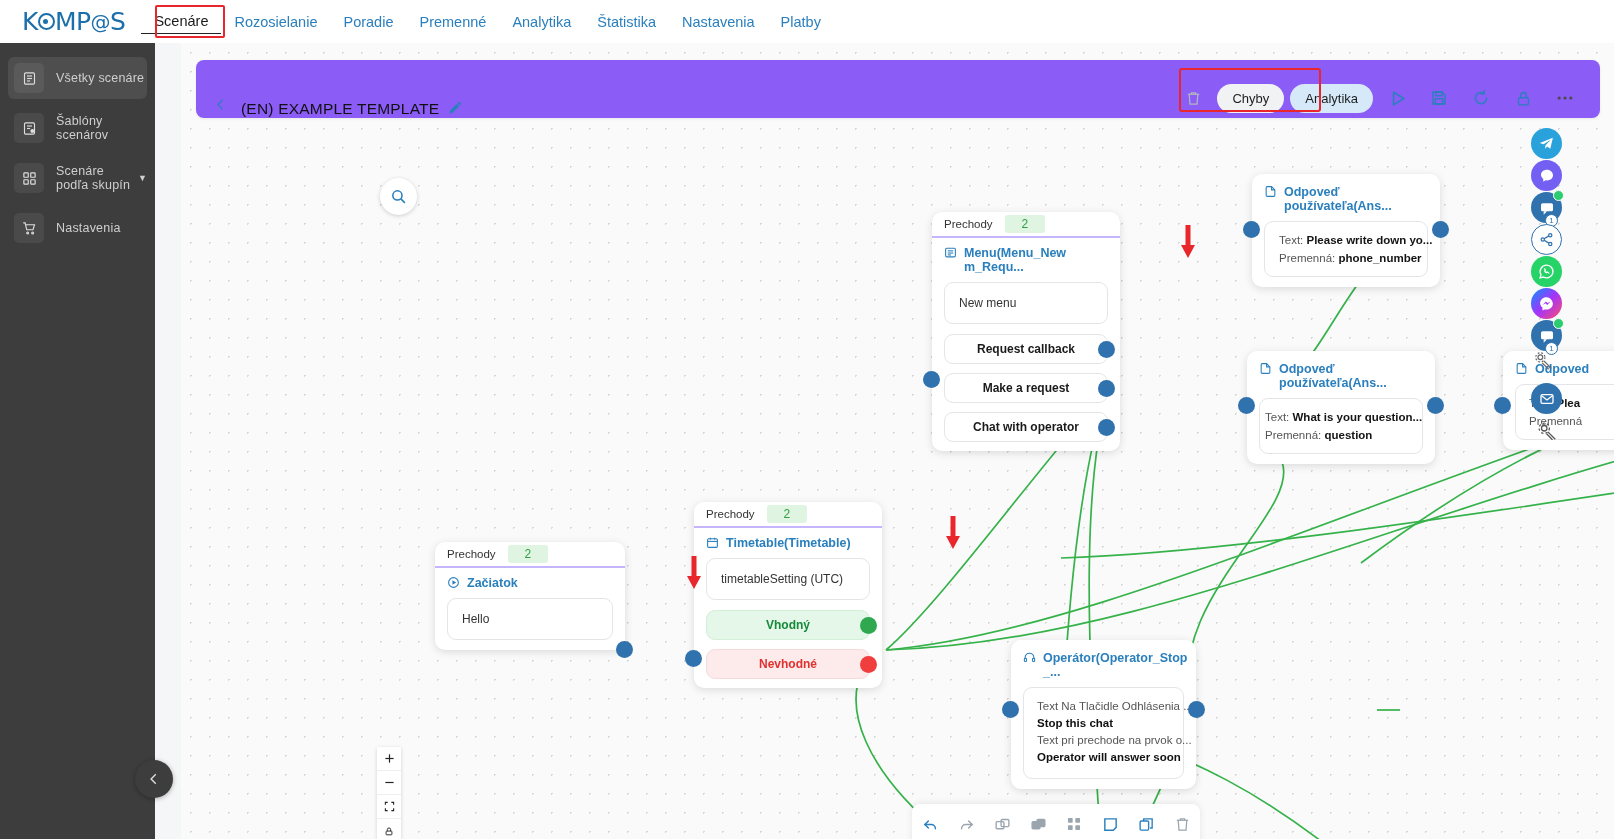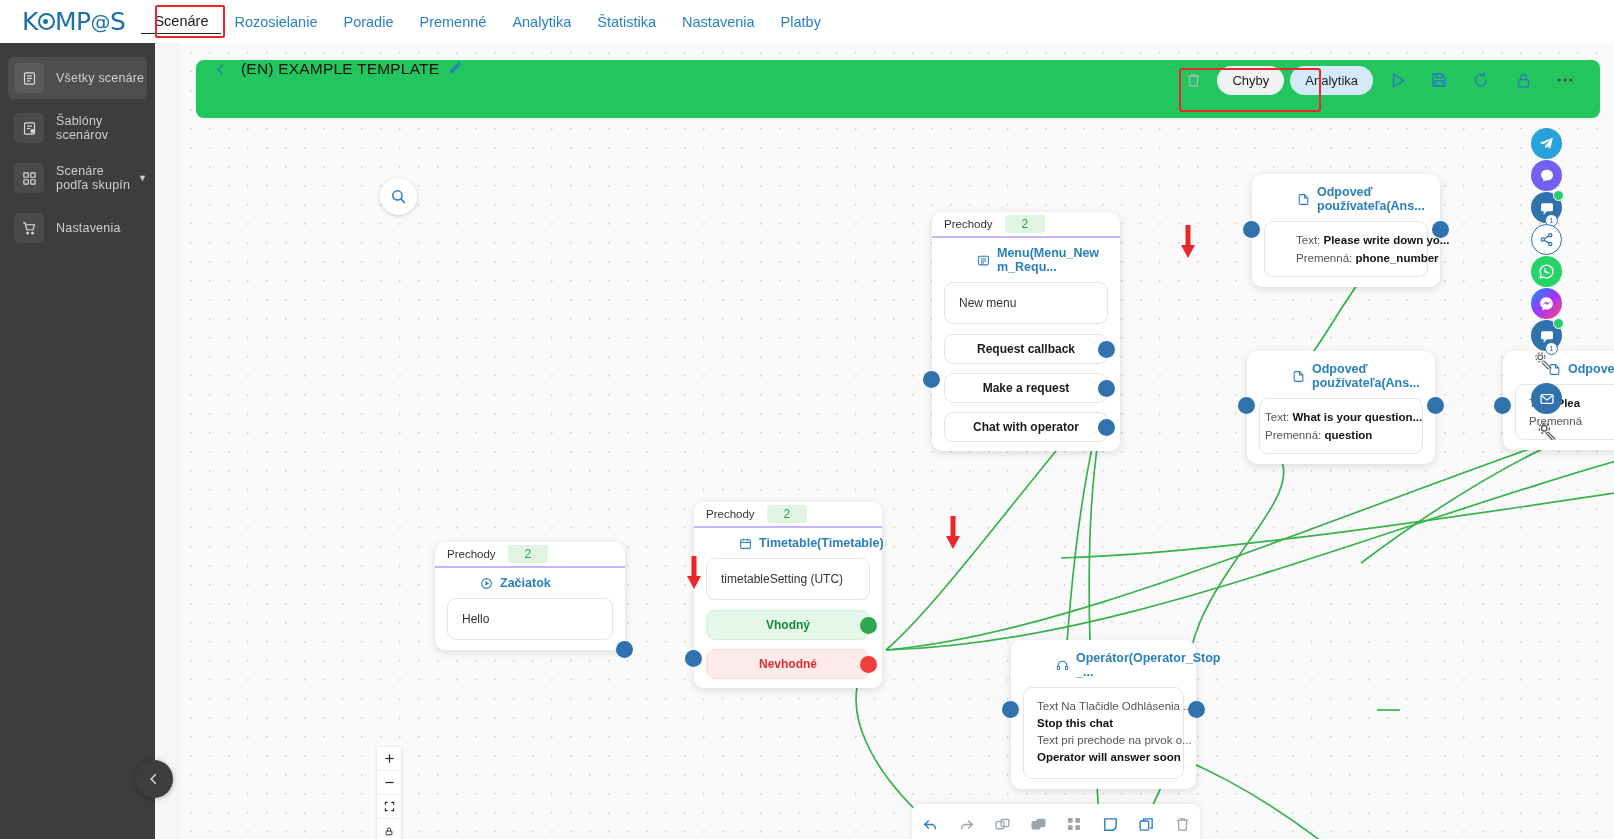--- a/index.html
+++ b/index.html
@@ -64,21 +64,21 @@
   #collapse-btn {
     position:absolute; left: 135px; top: 760px; width: 38px; height: 38px;
     border-radius:50%; background:#3d3d3d; color:#ddd; display:flex;
     align-items:center; justify-content:center; font-size: 15px; cursor:pointer;
     box-shadow: 0 1px 5px rgba(0,0,0,.3); z-index: 30;
   }
 
   
   #header {
     position:absolute; left:196px; top:60px; width:1404px; height:58px;
-    background:#22c55e; border-radius:8px; display:flex; align-items:flex-start;
+    background:#8b5cf6; border-radius:8px; display:flex; align-items:flex-end;
     box-shadow: 0 1px 3px rgba(0,0,0,.07); z-index: 40;
   }
   #back-chevron { margin-left:18px; color:#2a7fbd; font-size:22px; cursor:pointer; line-height:1;}
   #page-title { margin-left:14px; font-size:15.5px; color:#111; letter-spacing:.2px; font-weight:400;}
   #edit-pencil { margin-left:9px; color:#2a7fbd; font-size:15px; cursor:pointer; }
   #header-right { margin-left:auto; display:flex; align-items:center; gap: 0; padding-right: 14px;}
   .hdr-icon {
     width:42px; height:40px; display:flex; align-items:center; justify-content:center;
     cursor:pointer;
   }
@@ -116,22 +116,22 @@
   }
   .node-head {
     display:flex; align-items:center; height:26px; padding-left:12px;
     border-bottom:2px solid #c4b5fd; font-size:11.5px; color:#333;
   }
   .node-badge {
     margin-left: 12px; background:#dff5e1; color:#2f9e44; font-size:12px;
     padding: 2px 17px; border-radius:3px;
   }
   .node-title {
-    display:flex; align-items:center; gap:7px; padding: 8px 12px 4px 12px;
-    color:#2a7fbd; font-size:12.5px; font-weight:bold;margin-left:33px;
+    display:flex; gap:7px; padding: 8px 12px 4px 12px;
+    color:#2a7fbd; font-size:12.5px; font-weight:bold;
   }
   .node-title .t-ico { color:#2a7fbd; display:flex; }
   .inner-box {
     margin: 4px 12px 10px 12px; border:1px solid #e3e5e8; border-radius:9px;
     padding: 13px 14px; font-size:12px; color:#333;
   }
   .opt-row {
     margin: 0 12px 9px 12px; border:1px solid #e3e5e8; border-radius:9px;
     height: 30px; display:flex; align-items:center; justify-content:center;
     font-size:12px; font-weight:bold; color:#1a1a1a; position:relative;
@@ -318,21 +318,21 @@
   <div class="node" style="left:1071px; top:131px; width:188px;">
     <div class="node-title" style="padding-top:11px;">
       <span class="t-ico">
         <svg width="13" height="13" viewBox="0 0 24 24" fill="none" stroke="#2a7fbd" stroke-width="2">
           <path d="M14 3 H6 a2 2 0 0 0 -2 2 v14 a2 2 0 0 0 2 2 h12 a2 2 0 0 0 2 -2 V9 Z"></path>
             <path d="M14 3 v6 h6"></path>
         </svg>
       </span>
       <span>Odpoveď používateľa(Ans...</span>
     </div>
-    <div class="inner-box" style="padding:12px 31px;">
+    <div class="inner-box" style="padding:12px 14px;">
       <div class="kv">
         <span>Text:</span>
         <b>Please write down yo...</b>
       </div>
       <div class="kv">
         <span>Premenná:</span>
         <b>phone_number</b>
       </div>
     </div>
     <div class="port" style="left:-9px; top:47px;"></div>

